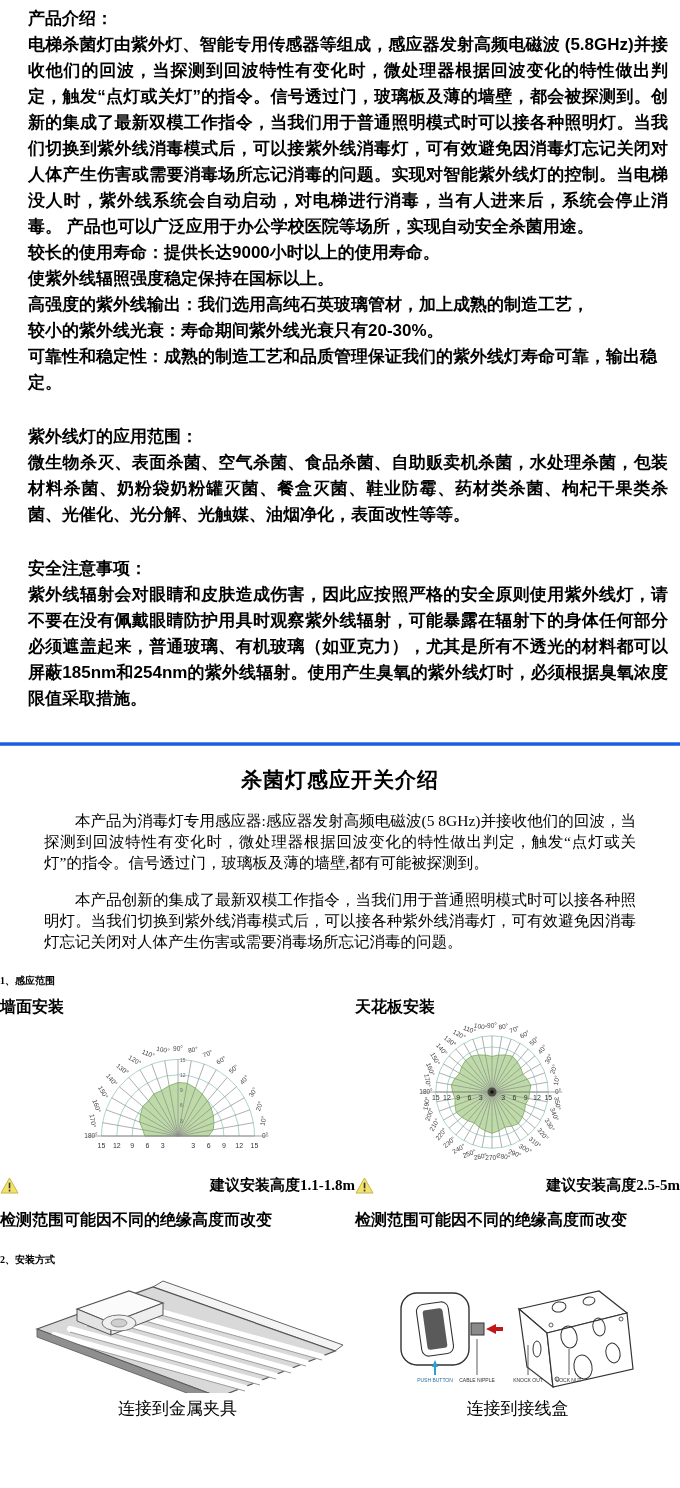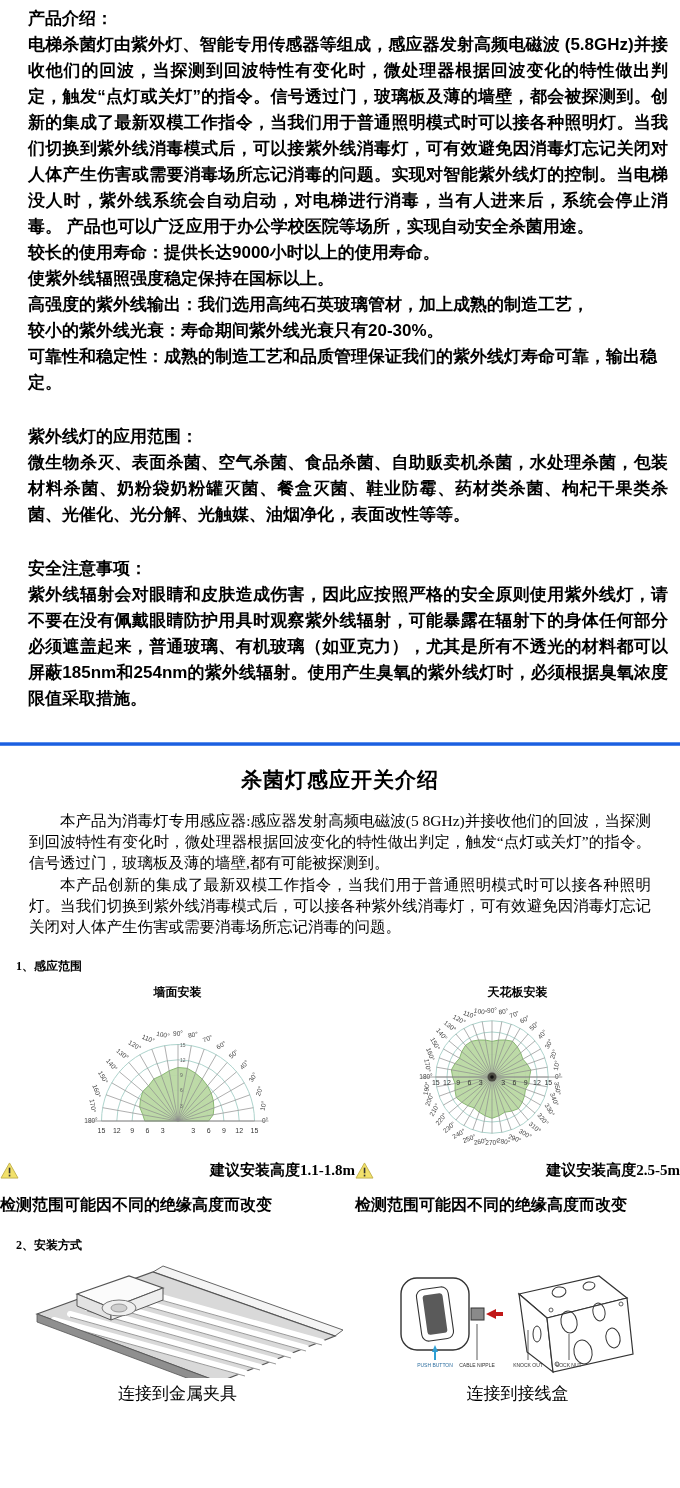--- a/index.html
+++ b/index.html
@@ -15,28 +15,28 @@
   .a-list div{line-height:26px;}
 
   
   .divider{margin-top:30px;height:4px;width:680px;
            background:linear-gradient(180deg,#7fa9f2 0%,#1b5fe0 35%,#1b5fe0 75%,#7fa9f2 100%);}
 
   
   .sec-b{font-family:"Liberation Serif","DejaVu Serif",serif;}
   .sec-b h1{margin:20px 0 0 0;text-align:center;font-size:21px;line-height:28px;
             font-weight:700;letter-spacing:1px;}
-  .b-para{margin:1px;padding:0 28px;font-size:15.5px;line-height:21px;text-align:justify;text-indent:2em;}
+  .b-para{margin:16px;padding:0 28px;font-size:15.5px;line-height:21px;text-align:justify;text-indent:2em;}
   .b-para.first{margin-top:16px;}
-  .b-sub{margin-top:18px;padding-left:16px;font-size:12px;line-height:22px;font-weight:700;font-family:Liberation Serif, serif;}
+  .b-sub{margin-top:18px;font-size:10px;line-height:22px;font-weight:700;font-family:Liberation Serif, serif;}
 
   .cols{display:flex;margin-top:4px;}
   .col-l{width:355px;}
   .col-r{width:325px;}
-  .chart-title{text-align:center;font-size:12px;line-height:22px;font-weight:700;}
+  .chart-title{font-size:16px;line-height:22px;font-weight:700;}
   svg.polar{display:block;}
   .warn-line{margin-top:10px;display:flex;align-items:center;justify-content:space-between;
              font-size:15px;font-weight:700;height:22px;}
   .warn-line .w-ic{margin-right:8px;flex:0 0 auto;}
   .note{margin-top:13px;text-align:left;font-size:16px;font-weight:700;line-height:22px;}
 
   .install{margin-top:4px;}
   .inst-col{display:flex;flex-direction:column;align-items:center;}
   .cap{margin-top:4px;font-size:17px;font-weight:400;line-height:24px;text-align:center;}
 </style>

